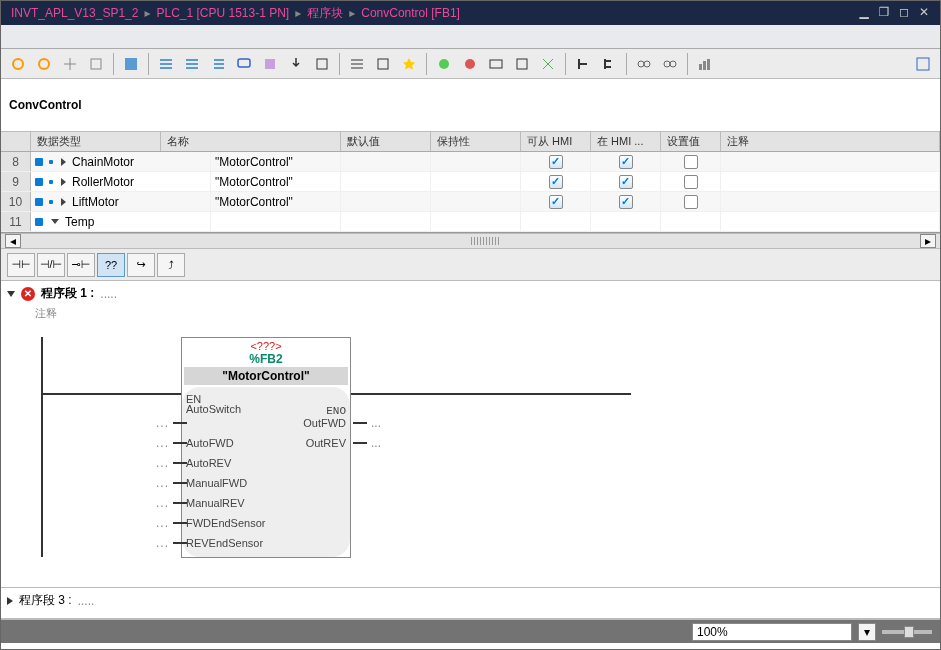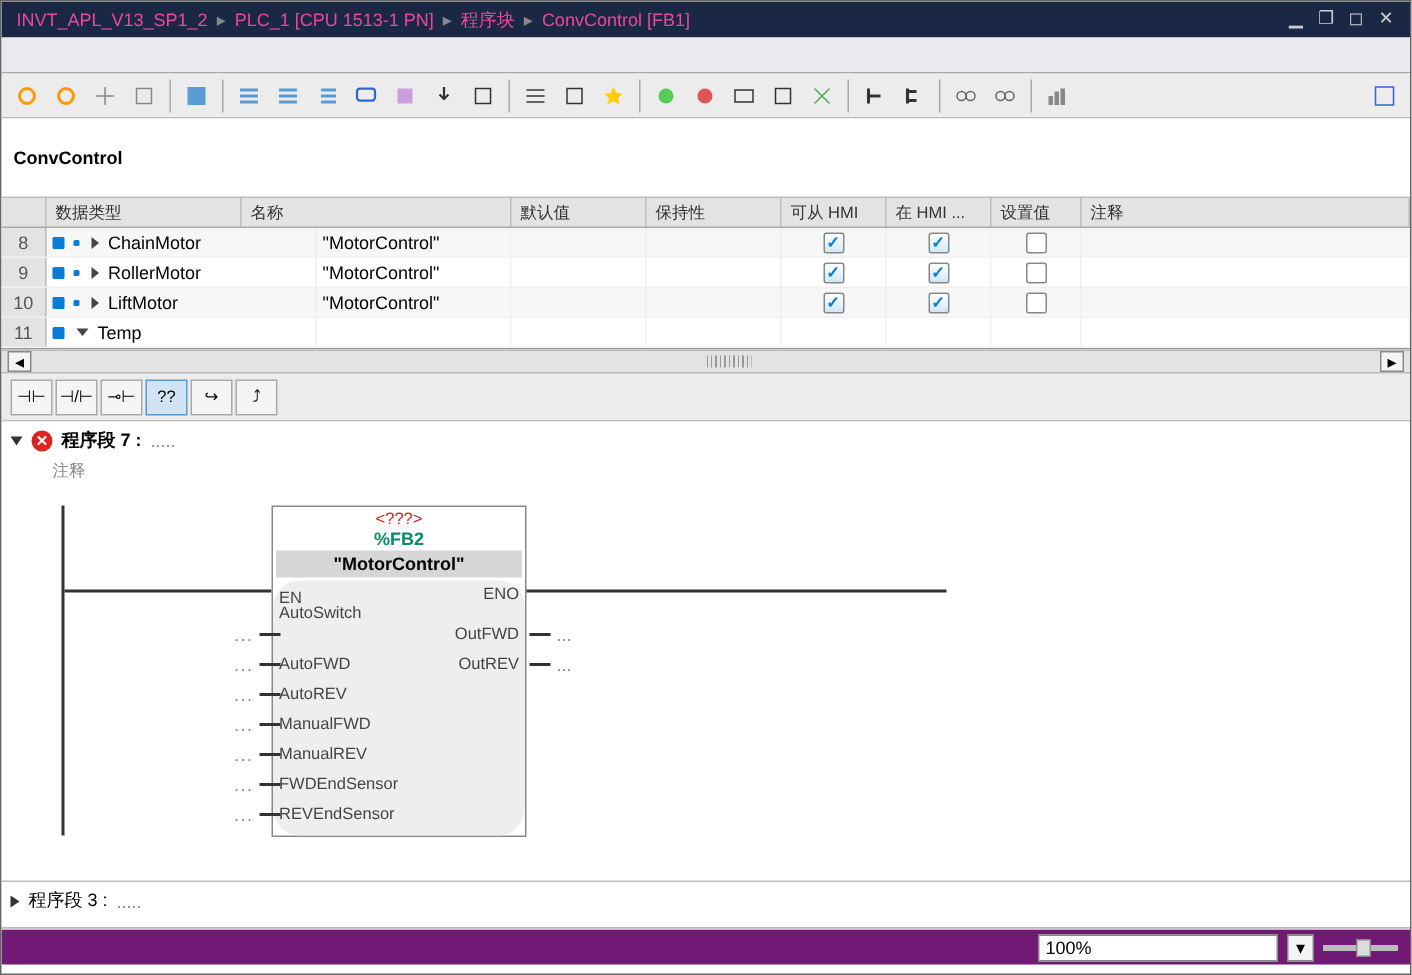--- a/index.html
+++ b/index.html
@@ -64,34 +64,34 @@
 .block { position:absolute; left: 140px; top: 0; width: 170px; border: 1px solid #888; }
 .block-title { text-align:center; padding: 2px; }
 .block-title .qmark { color: #c22; font-size: 11px; }
 .block-title .fbnum { color: #0a8a6a; font-weight: bold; font-size: 12px; }
 .block-title .fbname { background: #d6d6d6; padding: 2px; font-weight: bold; margin-top: 1px; }
 .block-body { background: #eee; min-height: 30px; position: relative; border-radius: 18px; }
 .port { position: absolute; font-size: 11px; color: #444; }
 .port.left { left: 4px; }
 .port.right { right: 4px; text-align: right; }
 .port.en { top: 6px; }
-.port.eno { top: 3px; }
+.port.eno { top: 18px; font-family: Liberation Mono, monospace; }
 .in-list { position:absolute; left: 95px; top: 76px; }
 .in-row { display:flex; align-items:center; height: 20px; }
 .in-row .dots { color:#888; margin-right:4px; letter-spacing:1px; }
 .in-row .wire { width: 14px; height: 2px; background:#333; }
 .out-list { position:absolute; left: 312px; top: 76px; }
 .out-row { display:flex; align-items:center; height:20px; }
 .out-row .wire { width: 14px; height:2px; background:#333; }
 .out-row .dots { color:#888; margin-left:4px; }
 
 .seg3 { border-top: 1px solid #bbb; padding: 4px 6px; display:flex; align-items:center; gap:6px; }
 .seg3 .stri-r { display:inline-block; width:0; height:0; border-top:4px solid transparent; border-bottom:4px solid transparent; border-left:6px solid #333; }
 
-.statusbar { height: 24px; background: #701a75; border-top: 1px solid #bbb; display:flex; align-items:center; padding: 0 8px; }
+.statusbar { height: 24px; background: #737373; border-top: 1px solid #bbb; display:flex; align-items:center; padding: 0 8px; }
 .statusbar .spacer { flex:1; }
 .zoom { display:flex; align-items:center; gap: 6px; }
 .zoom-sel { width: 160px; height: 18px; border: 1px solid #888; background:#fff; display:flex; align-items:center; padding:0 4px; }
 .zoom-btn { width:18px; height:18px; border:1px solid #888; background:#f4f4f4; display:flex; align-items:center; justify-content:center; }
 .slider { width: 50px; height: 4px; background: #bbb; position:relative; }
 .slider .knob { position:absolute; left: 22px; top:-4px; width:10px; height:12px; background:#ddd; border:1px solid #888; }
 </style>
 </head>
 <body>
 
@@ -369,21 +369,21 @@
     <span class="ibtn">⊸⊢</span>
     <span class="ibtn sel">??</span>
     <span class="ibtn">↪</span>
     <span class="ibtn">⤴</span>
   </div>
 
 <div class="code-area">
   <div class="seg-header">
     <span class="stri"></span>
     <span class="serr">✕</span>
-    <span class="stitle">程序段 7 :</span>
+    <span class="stitle">程序段 1 :</span>
     <span style="color:#888">.....</span>
   </div>
   <div class="seg-sub">注释</div>
 
   <div class="network">
     <div class="rail"></div>
     <div class="rung"></div>
     <div class="block">
       <div class="block-title">
         <div class="qmark">&lt;???&gt;</div>

